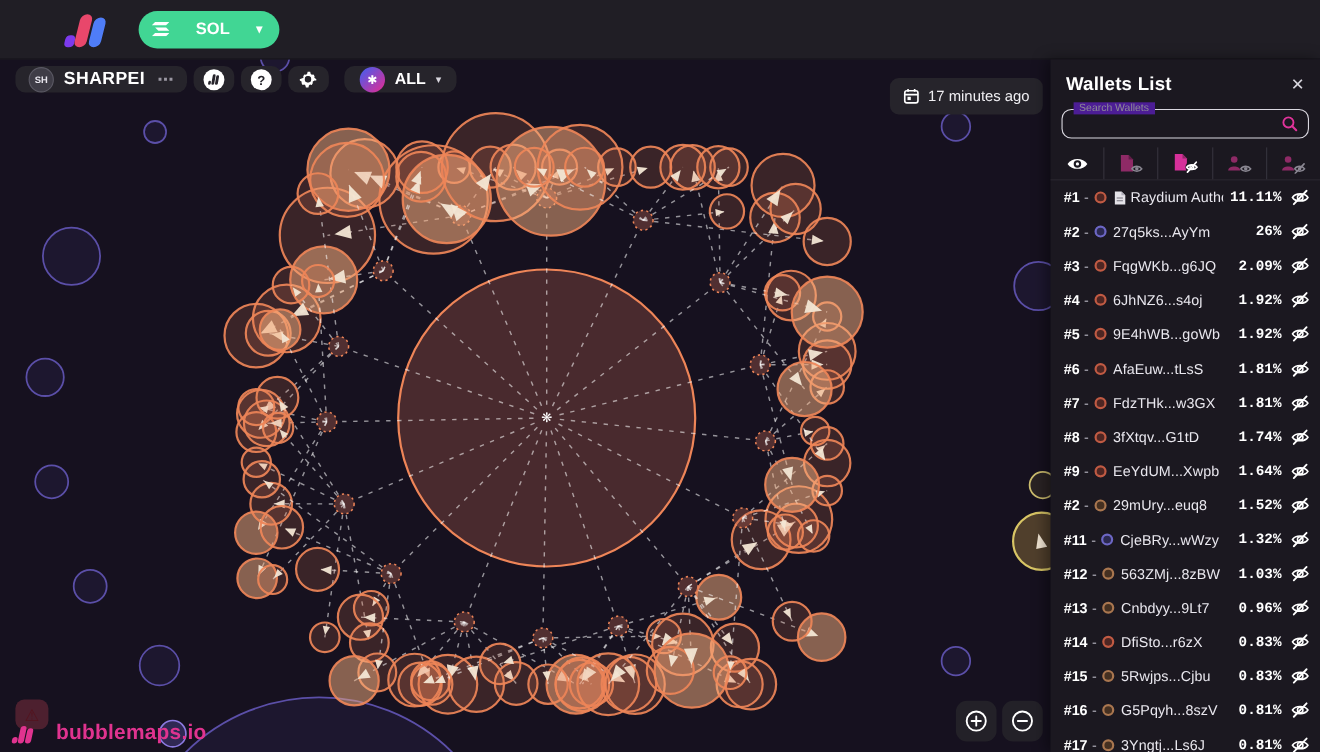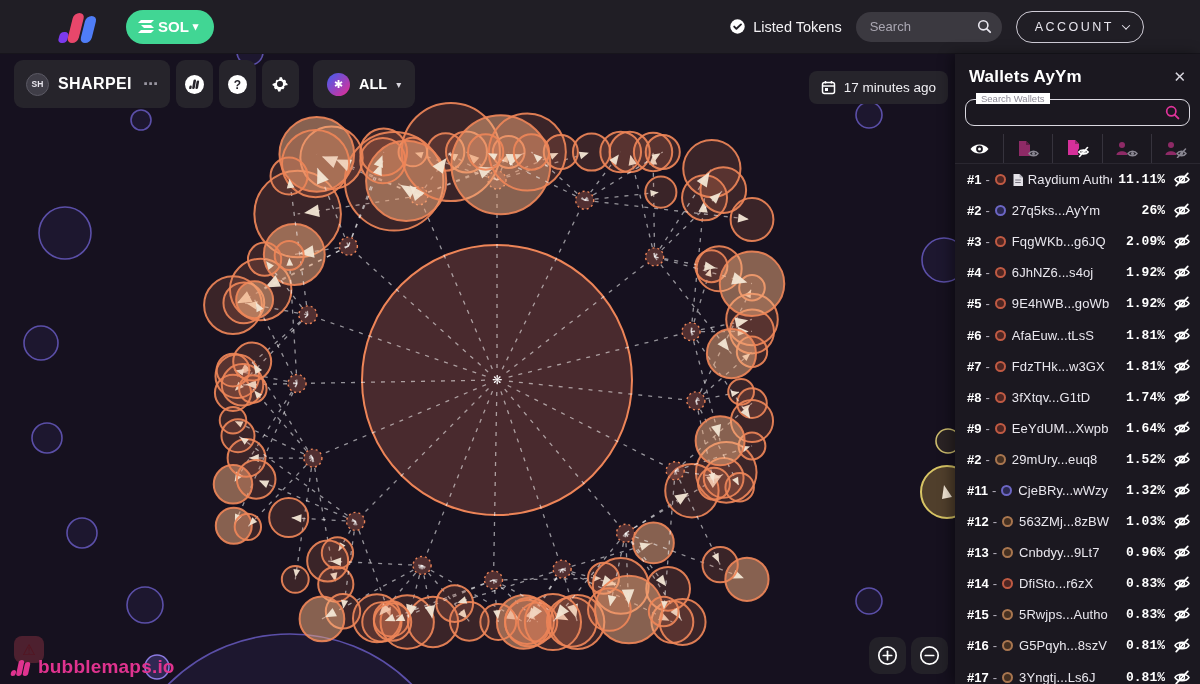--- a/index.html
+++ b/index.html
@@ -16,21 +16,21 @@
   .navbar {
     position:absolute; left:0; top:0; width:1200px; height:54px;
     background:#201e25; z-index:10;
     display:flex; align-items:center;
     border-bottom:1px solid #17151c;
   }
   .brand { margin-left:58px; display:flex; align-items:center; }
   .chain-pill {
     margin-left:26px; height:34px; padding:0 16px 0 12px;
     background:#41d694; border-radius:17px;
-    display:flex; align-items:center; gap:4px;
+    display:flex; align-items:center; gap:24px;
     color:#fff; font-weight:bold; font-size:15px; cursor:pointer; border:none;
   }
   .nav-right { margin-left:auto; margin-right:56px; display:flex; align-items:center; gap:14px; }
   .listed { display:flex; align-items:center; gap:7px; font-size:14.5px; color:#f2f1f4; }
   .nav-search {
     width:146px; height:30px; background:#3b3940; border-radius:15px;
     display:flex; align-items:center; padding:0 10px 0 14px;
   }
   .nav-search input {
     flex:1; background:transparent; border:none; outline:none;
@@ -40,21 +40,21 @@
   .account-btn {
     height:32px; padding:0 14px 0 18px; background:transparent;
     border:1.5px solid #cfccd6; border-radius:16px;
     color:#e8e6ee; font-size:12.5px; letter-spacing:2.5px; font-family:inherit;
     display:flex; align-items:center; gap:9px; cursor:pointer;
   }
   .chev { width:6px; height:6px; border-right:1.7px solid currentColor; border-bottom:1.7px solid currentColor; transform:rotate(45deg) translate(-1px,-1px); }
 
   
   .toolbar { position:absolute; left:14px; top:60px; z-index:9; display:flex; gap:6px; align-items:center; }
-  .tb-box { background:#26242b; border-radius:9px; height:48px; display:flex; align-items:center; }
+  .tb-box { background:#26242b; border-radius:9px; height:24px; display:flex; align-items:center; }
   .token-pill { padding:0 12px; gap:9px; cursor:pointer; }
   .sym-badge {
     width:23px; height:23px; border-radius:50%; background:#3f3d47; border:1px solid #5b5964;
     display:flex; align-items:center; justify-content:center;
     font-size:8.5px; font-weight:bold; color:#e8e6ee;
   }
   .token-name { font-size:16px; font-weight:bold; letter-spacing:.4px; }
   .ellips { color:#9a97a2; font-size:15px; font-weight:bold; margin-left:2px; }
   .icon-btn { width:37px; justify-content:center; cursor:pointer; }
   .all-pill { margin-left:8px; padding:0 14px; gap:9px; width:auto; cursor:pointer; }
@@ -82,21 +82,21 @@
   .panel-title { font-size:17px; font-weight:bold; letter-spacing:.2px; }
   .close-x { color:#d8d6de; font-size:15px; cursor:pointer; background:none; border:none; font-family:inherit; }
   .search-wrap { position:relative; margin:6px 10px 8px 10px; }
   .search-field {
     height:27px; border:1.5px solid #dad8e0; border-radius:9px;
     display:flex; align-items:center; padding:0 9px 0 11px;
   }
   .search-field input { flex:1; background:transparent; border:none; outline:none; color:#eee; font-size:12px; font-family:inherit; min-width:0; }
   .search-label {
     position:absolute; top:-6px; left:11px; padding:0 5px;
-    background:#ffffff; color:#8d8a96; font-size:9.5px;
+    background:#4c1d95; color:#8d8a96; font-size:9.5px;
   }
   .filters { display:flex; height:30px; border-bottom:1px solid #2a2730; }
   .f-cell { flex:1; display:flex; align-items:center; justify-content:center; cursor:pointer; position:relative; }
   .f-cell + .f-cell { border-left:1px solid #36333d; }
   .rows { flex:1; overflow:hidden; }
   .wrow {
     height:31.1px; display:flex; align-items:center; padding:0 9px 0 12px;
     font-size:13px; cursor:pointer;
   }
   .wrank { font-weight:bold; white-space:nowrap; }
@@ -107,21 +107,21 @@
   .wpct { font-weight:bold; margin:0 8px 0 6px; white-space:nowrap;font-family:Liberation Mono, monospace; }
   .weye { flex:0 0 auto; cursor:pointer; }
 
   
   .watermark { position:absolute; left:8px; bottom:6px; z-index:8; }
   .warn-chip {
     width:30px; height:27px; border-radius:8px; background:rgba(205,70,85,.30);
     display:flex; align-items:center; justify-content:center;
     color:#55121d; font-size:15px; margin-left:6px;
   }
-  .wordmark { display:flex; align-items:center; gap:6px; margin-top:-7px; }
+  .wordmark { display:flex; align-items:center; gap:19px; margin-top:-7px; }
   .wordmark-text { color:#e0338f; font-weight:bold; font-size:19px; letter-spacing:.2px; }
   .zoomctrl { position:absolute; right:252px; bottom:10px; z-index:8; display:flex; gap:5px; }
   .zoom-btn {
     width:37px; height:37px; border-radius:10px; background:#232128; border:none;
     display:flex; align-items:center; justify-content:center; cursor:pointer;
   }
 </style>
 </head>
 <body>
 
@@ -494,40 +494,20 @@
     <svg width="16" height="13" viewBox="0 0 16 13">
       <g fill="#fff">
           <path d="M3 0 h13 l-3 3 h-13 z"></path>
           <path d="M3 5 h10 l3 3 h-10 z" transform="translate(0,0)"></path>
           <path d="M3 10 h13 l-3 3 h-13 z"></path>
         </g>
     </svg>
     <span>SOL</span>
     <span style="font-size:11px">▾</span>
   </button>
-  <div class="nav-right">
-    <div class="listed">
-      <svg width="17" height="17" viewBox="0 0 17 17">
-        <circle cx="8.5" cy="8.5" r="7.2" fill="#fff"></circle>
-        <path d="M5.2 8.6 l2.2 2.2 L12 6.4" stroke="#201e25" stroke-width="1.9" fill="none" stroke-linecap="round" stroke-linejoin="round"></path>
-      </svg>
-      <span>Listed Tokens</span>
-    </div>
-    <div class="nav-search">
-      <input placeholder="Search" style="">
-      <svg width="15" height="15" viewBox="0 0 15 15">
-        <circle cx="6.3" cy="6.3" r="4.6" stroke="#e8e6ee" stroke-width="1.6" fill="none"></circle>
-        <line x1="9.8" y1="9.8" x2="13.2" y2="13.2" stroke="#e8e6ee" stroke-width="1.8" stroke-linecap="round"></line>
-      </svg>
-    </div>
-    <button class="account-btn">
-      <span>ACCOUNT</span>
-      <span class="chev"></span>
-    </button>
-  </div>
 </header>
 
 <div class="toolbar">
   <div class="tb-box token-pill">
     <span class="sym-badge">SH</span>
     <span class="token-name">SHARPEI</span>
     <span class="ellips">⋯</span>
   </div>
   <div class="tb-box icon-btn">
     <svg width="21" height="21" viewBox="0 0 21 21">
@@ -564,21 +544,21 @@
     <line x1="1.5" y1="6" x2="13.5" y2="6" stroke="#fff" stroke-width="1.5"></line>
     <line x1="4.5" y1="1" x2="4.5" y2="3.5" stroke="#fff" stroke-width="1.5"></line>
     <line x1="10.5" y1="1" x2="10.5" y2="3.5" stroke="#fff" stroke-width="1.5"></line>
     <rect x="4" y="8" width="3" height="3" fill="#fff"></rect>
   </svg>
   <span>17 minutes ago</span>
 </div>
 
 <aside class="panel">
   <div class="panel-head">
-    <span class="panel-title">Wallets AyYm</span>
+    <span class="panel-title">Wallets List</span>
     <button class="close-x">✕</button>
   </div>
   <div class="search-wrap">
     <span class="search-label">Search Wallets</span>
     <div class="search-field">
       <input style="">
       <svg width="15" height="15" viewBox="0 0 15 15">
         <circle cx="6.3" cy="6.3" r="4.6" stroke="#e0339a" stroke-width="1.7" fill="none"></circle>
         <line x1="9.8" y1="9.8" x2="13.4" y2="13.4" stroke="#e0339a" stroke-width="1.9" stroke-linecap="round"></line>
       </svg>
@@ -814,21 +794,21 @@
       <path d="M2 7.5 C4.6 3.2 13.4 3.2 16 7.5 C13.4 11.8 4.6 11.8 2 7.5 Z" fill="none" stroke="#fff" stroke-width="1.5"></path>
       <circle cx="9" cy="7.5" r="2.5" fill="none" stroke="#fff" stroke-width="1.4"></circle>
       <line x1="3.2" y1="13.6" x2="14.8" y2="1.4" stroke="#fff" stroke-width="1.7" stroke-linecap="round"></line>
     </svg>
   </div>
       <div class="wrow">
     <span class="wrank">#15</span>
     <span class="wdash">-</span>
     <span class="wdot" style="background: rgb(69, 48, 33); border-color: rgb(169, 118, 79);"></span>
 
-    <span class="wname">5Rwjps...Autho</span>
+    <span class="wname">5Rwjps...Cjbu</span>
     <span class="wpct">0.83%</span>
     <svg class="weye" width="18" height="15" viewBox="0 0 18 15">
       <path d="M2 7.5 C4.6 3.2 13.4 3.2 16 7.5 C13.4 11.8 4.6 11.8 2 7.5 Z" fill="none" stroke="#fff" stroke-width="1.5"></path>
       <circle cx="9" cy="7.5" r="2.5" fill="none" stroke="#fff" stroke-width="1.4"></circle>
       <line x1="3.2" y1="13.6" x2="14.8" y2="1.4" stroke="#fff" stroke-width="1.7" stroke-linecap="round"></line>
     </svg>
   </div>
       <div class="wrow">
     <span class="wrank">#16</span>
     <span class="wdash">-</span>

